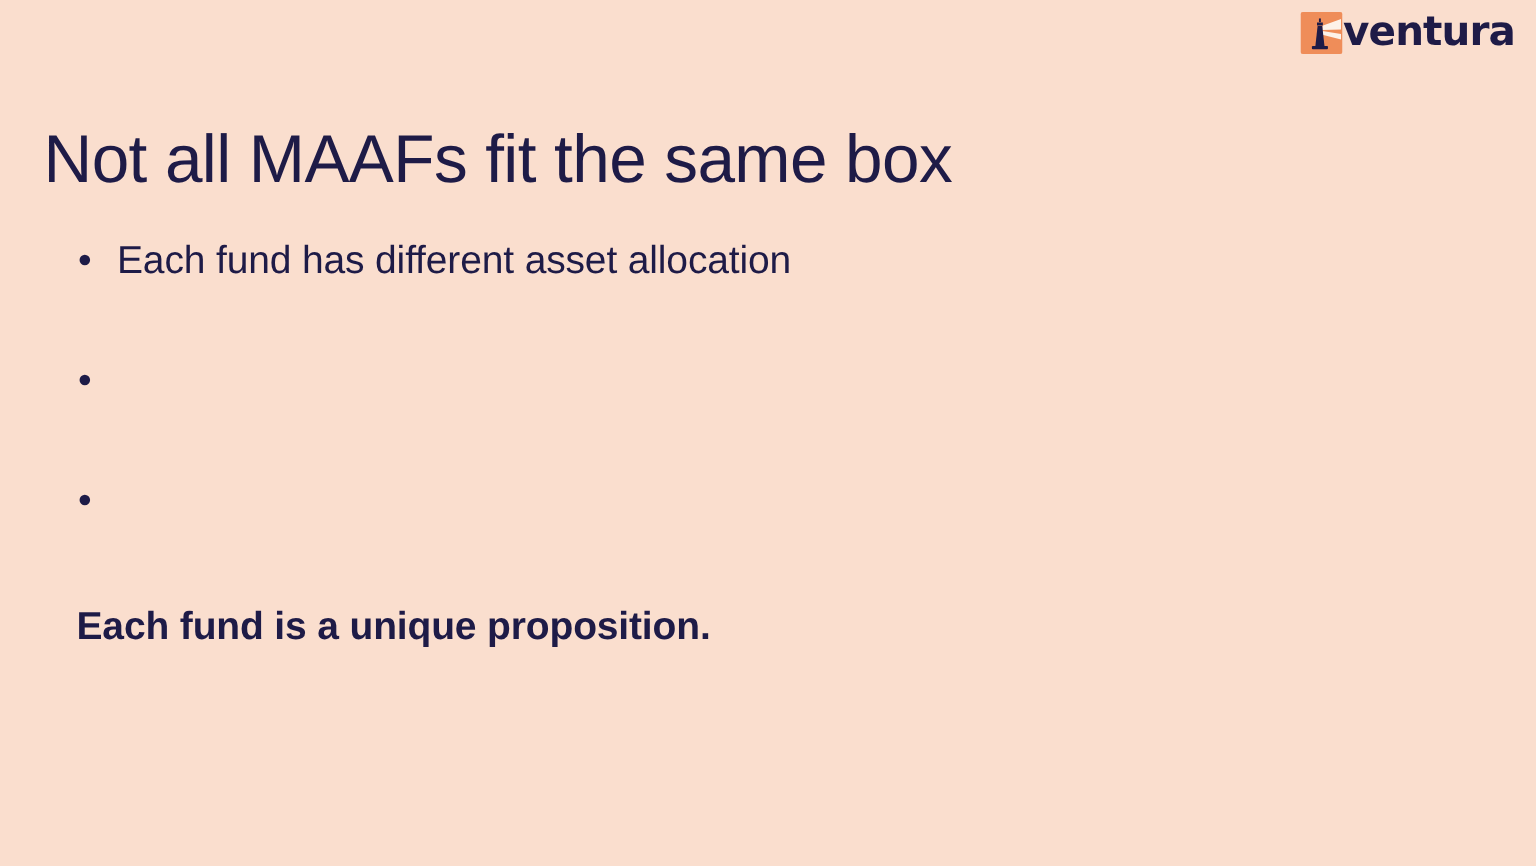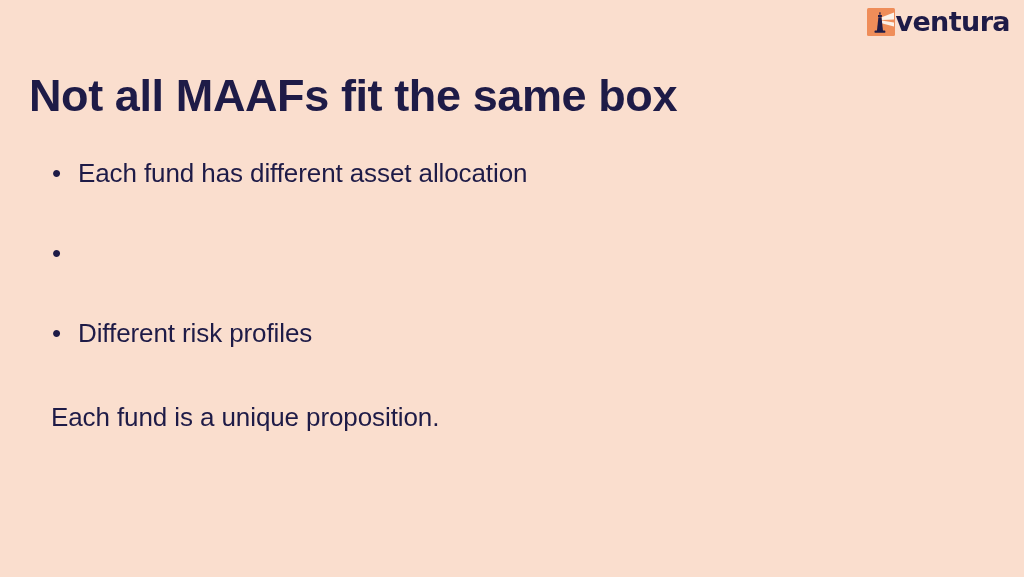--- a/index.html
+++ b/index.html
@@ -45,24 +45,24 @@
     font-weight: 700;
     letter-spacing: -0.6px;
     color: #1e1b47;
     white-space: nowrap;
   }
 
   
   .title {
     position: absolute;
     left: 29px;
-    top: 38px;
+    top: 48px;
     font-size: 45px;
     line-height: 56px;
-    font-weight: 700;
+    font-weight: 400;
     letter-spacing: -0.4px;
     color: #1e1b47;
     white-space: nowrap;
   }
 
   
   .bullets {
     position: absolute;
     left: 52px;
     top: 155px;
@@ -96,20 +96,21 @@
   
   .para {
     position: absolute;
     left: 51px;
     font-size: 26px;
     line-height: 40px;
     color: #1e1b47;
     letter-spacing: -0.1px;
     margin: 0;
     max-width: 880px;
+    font-weight: bold;
   }
   .para-1 { top: 397px; white-space: nowrap; }
   .para-2 { top: 477px; width: 880px; }
 </style>
 </head>
 <body>
 
 <div id="slide">
 
   <div class="brand">
@@ -130,19 +131,18 @@
   <ul class="bullets">
     <li class="bullet-item">
       <span class="bullet-dot">•</span>
       <span class="bullet-text">Each fund has different asset allocation</span>
     </li>
     <li class="bullet-item">
       <span class="bullet-dot">•</span>
     </li>
     <li class="bullet-item">
       <span class="bullet-dot">•</span>
-      <span class="bullet-text">Different risk profiles</span>
     </li>
   </ul>
 
   <p class="para para-1">Each fund is a unique proposition.</p>
 
 </div>
 
 </body></html>

